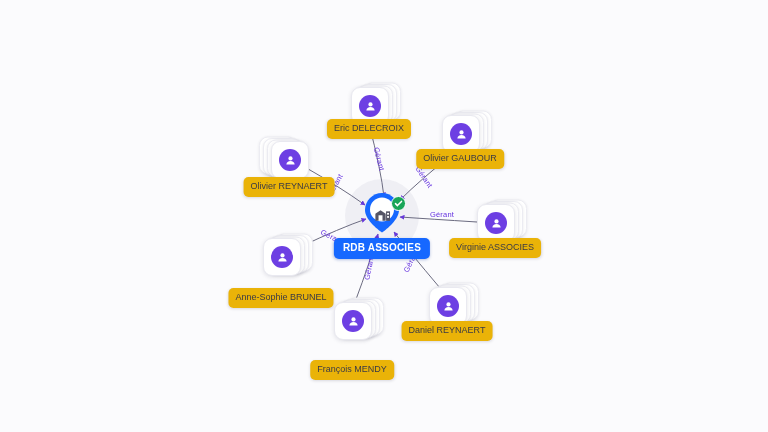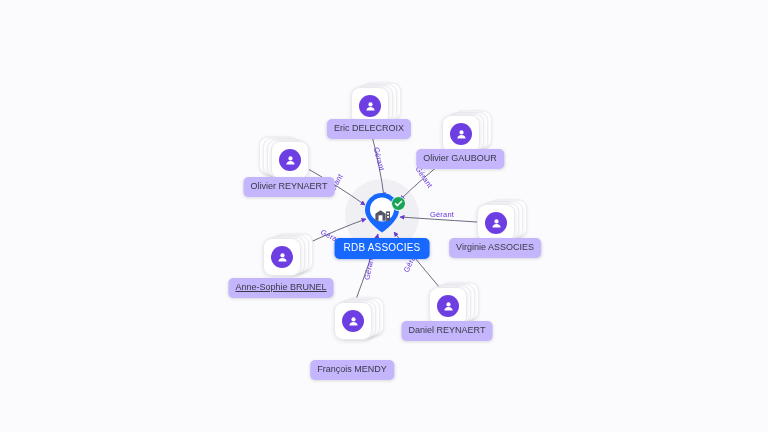--- a/index.html
+++ b/index.html
@@ -77,21 +77,21 @@
     background: #6d3fe3;
     display: flex;
     align-items: center;
     justify-content: center;
   }
   .avatar svg { display: block; }
 
   .name-pill {
     position: absolute;
     transform: translateX(-50%);
-    background: #c4b5fd;
+    background: #eab308;
     color: #3a3a46;
     font-size: 9px;
     line-height: 1;
     padding: 5px 7px 6px 7px;
     border-radius: 5px;
     box-shadow: 0 1px 3px rgba(40,40,70,.16);
     white-space: nowrap;
   }
 
   
@@ -130,21 +130,21 @@
   }
   .company-pill {
     position: absolute;
     transform: translateX(-50%);
     left: 0;
     top: 22px;
     background: #1668ff;
     color: #ffffff;
     font-size: 10px;
     line-height: 1;
-    font-weight: normal;
+    font-weight: bold;
     letter-spacing: .2px;
     padding: 5px 9px 6px 9px;
     border-radius: 5px;
     white-space: nowrap;
     box-shadow: 0 1px 3px rgba(20,60,160,.30);
   }
 </style>
 </head>
 <body>
 
@@ -266,21 +266,21 @@
           <div class="avatar-wrap">
             <div class="avatar">
               <svg width="13" height="13" viewBox="0 0 24 24" xmlns="http://www.w3.org/2000/svg">
                 <circle cx="12" cy="8.2" r="3.9" fill="#ffffff"></circle>
                 <path d="M4.4 19.6 C4.4 15.2 8 13 12 13 C16 13 19.6 15.2 19.6 19.6 Z" fill="#ffffff"></path>
               </svg>
             </div>
           </div>
         </div>
       </div>
-      <div class="name-pill" style="left: 281px; top: 278px; text-decoration: underline;">Anne-Sophie BRUNEL</div>
+      <div class="name-pill" style="left: 281px; top: 288px;">Anne-Sophie BRUNEL</div>
       <div class="person" style="left: 289px; top: 159px;">
         <div class="stack">
           <div class="card" style="transform: translate(-12px, -4.5px);"></div>
           <div class="card" style="transform: translate(-8px, -3px);"></div>
           <div class="card" style="transform: translate(-4px, -1.5px);"></div>
           <div class="avatar-wrap">
             <div class="avatar">
               <svg width="13" height="13" viewBox="0 0 24 24" xmlns="http://www.w3.org/2000/svg">
                 <circle cx="12" cy="8.2" r="3.9" fill="#ffffff"></circle>
                 <path d="M4.4 19.6 C4.4 15.2 8 13 12 13 C16 13 19.6 15.2 19.6 19.6 Z" fill="#ffffff"></path>

